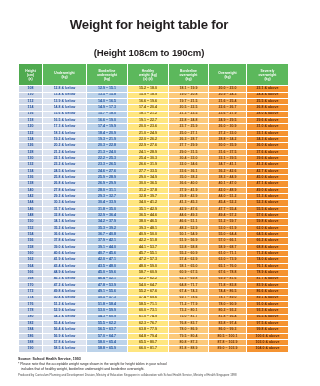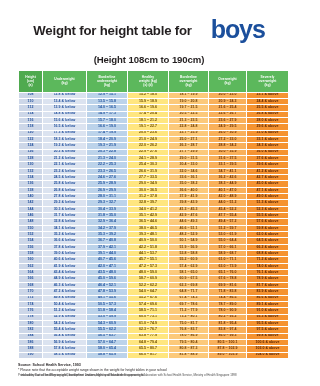--- a/index.html
+++ b/index.html
@@ -106,21 +106,20 @@
     white-space:nowrap;
   }
 </style>
 </head>
 <body>
 
 <div class="page">
 
   <div class="title-wrap">
     <span class="title-main">Weight for height table for</span>
-    <span class="title-boys">boys</span>
   </div>
   <div class="subtitle">(Height 108cm to 190cm)</div>
 
   <div class="table-wrap">
     <table class="wfh">
       <colgroup>
         <col class="w0">
           <col class="w1">
           <col class="w2">
           <col class="w3">

